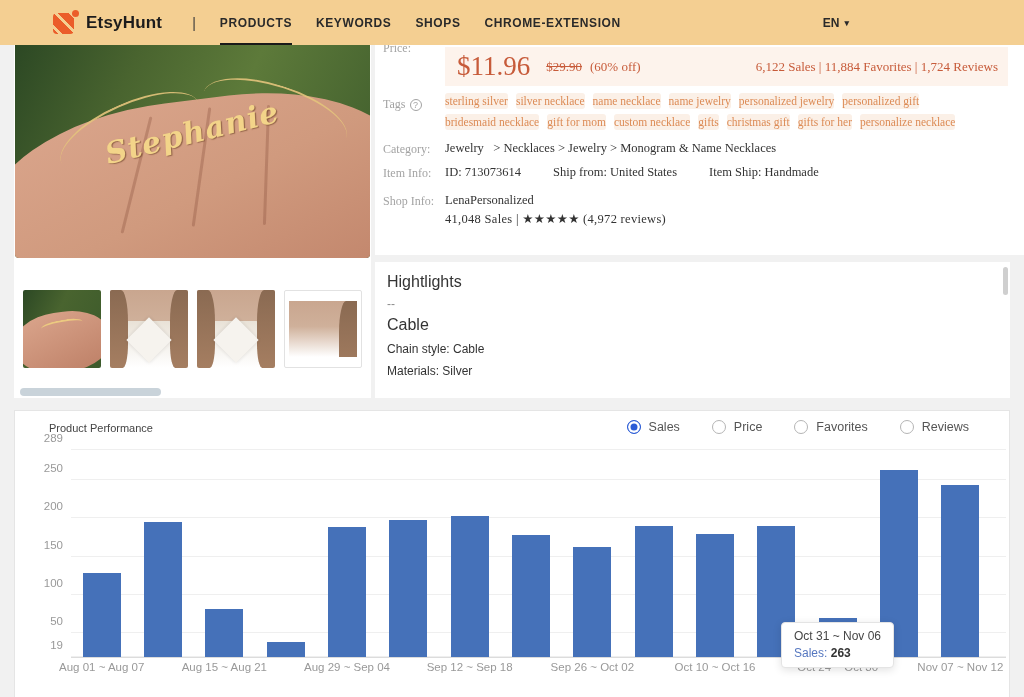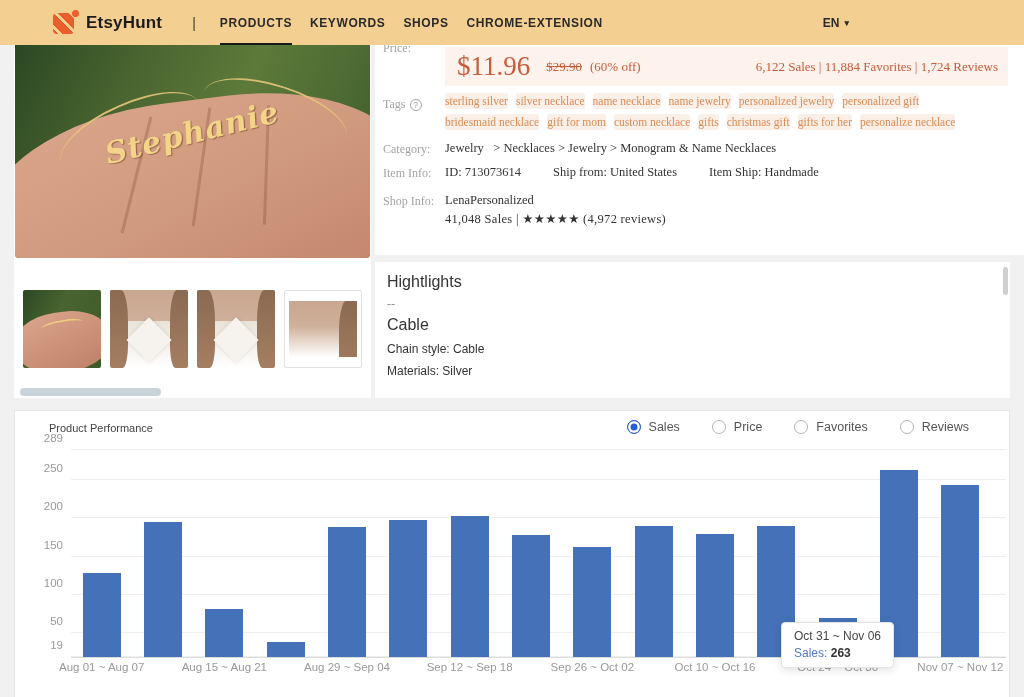--- a/index.html
+++ b/index.html
@@ -10,21 +10,21 @@
   .navbar { position:absolute; left:0; top:0; width:1024px; height:45px; background:#f4cf92; z-index:50;
             display:flex; align-items:center; }
   .brand { display:flex; align-items:center; margin-left:53px; }
   .logo-icon { position:relative; width:26px; height:26px; margin-right:7px; }
   .logo-sq { position:absolute; left:0; top:3px; width:21px; height:21px; border-radius:4px;
              background:repeating-linear-gradient(45deg,#eb5d2a 0 4px,#f4cf92 4px 7px,#eb5d2a 7px 11px);
              background-color:#eb5d2a; }
   .logo-dot { position:absolute; right:0; top:0; width:7px; height:7px; border-radius:50%; background:#eb5d2a; }
   .brand-name { font-size:17px; font-weight:bold; color:#1c1c1c; letter-spacing:0.2px; }
   .nav-divider { color:#3a3a3a; margin:0 24px 0 30px; font-size:14px; }
-  .nav-menu { display:flex; align-items:center; gap:18px; height:45px; }
+  .nav-menu { display:flex; align-items:center; gap:24px; height:45px; }
   .nav-item { font-size:12px; font-weight:bold; letter-spacing:0.6px; color:#2a2a2a; cursor:pointer;
               height:45px; display:flex; align-items:center; border-bottom:2px solid transparent; padding-top:2px; }
   .nav-item.active { border-bottom:2px solid #1a1a1a; }
   .lang { position:absolute; right:175px; top:0; height:45px; display:flex; align-items:center; gap:5px;
           font-size:12px; font-weight:bold; color:#2a2a2a; cursor:pointer; }
   .caret { font-size:9px; }
 
   
   .left-card { position:absolute; left:14px; top:45px; width:357px; height:353px; background:#fff; }
   .main-photo { position:absolute; left:1px; top:0; width:355px; height:213px; border-radius:0 0 4px 4px;

